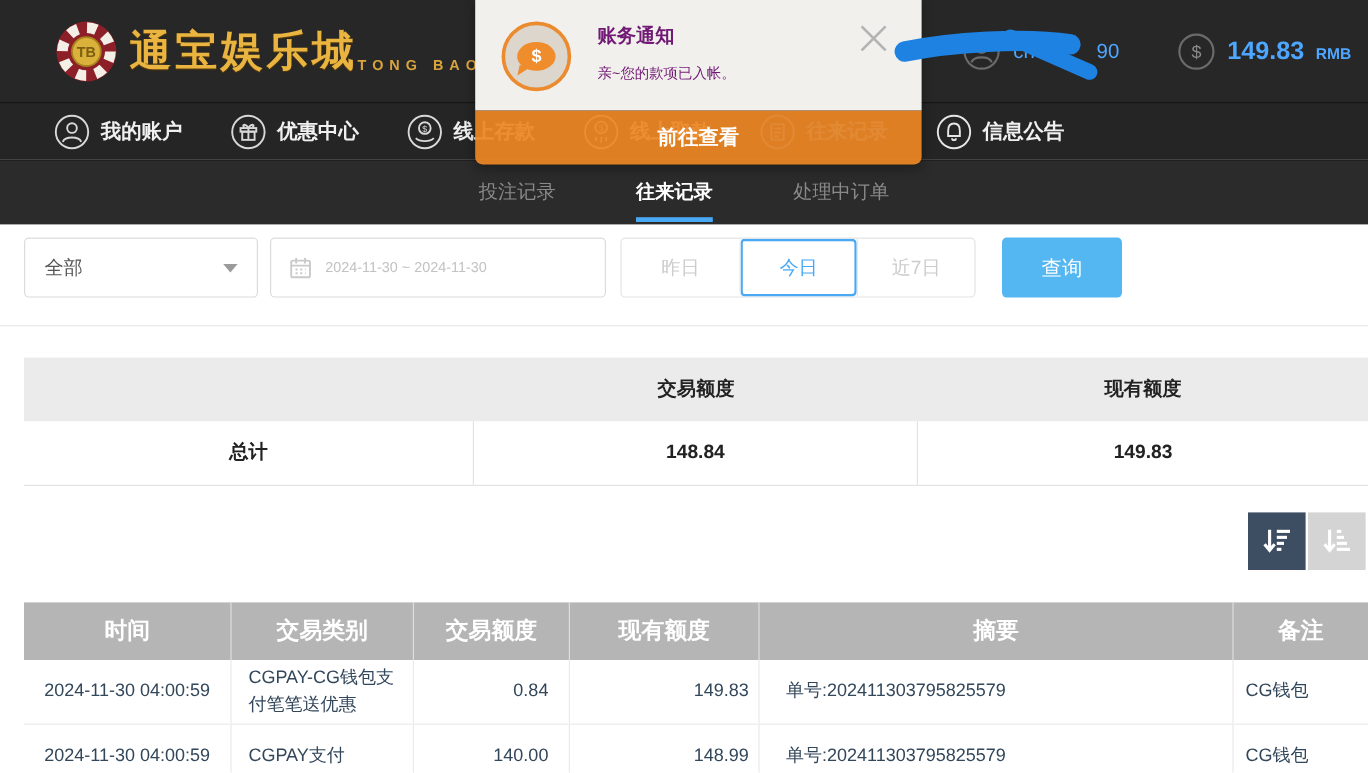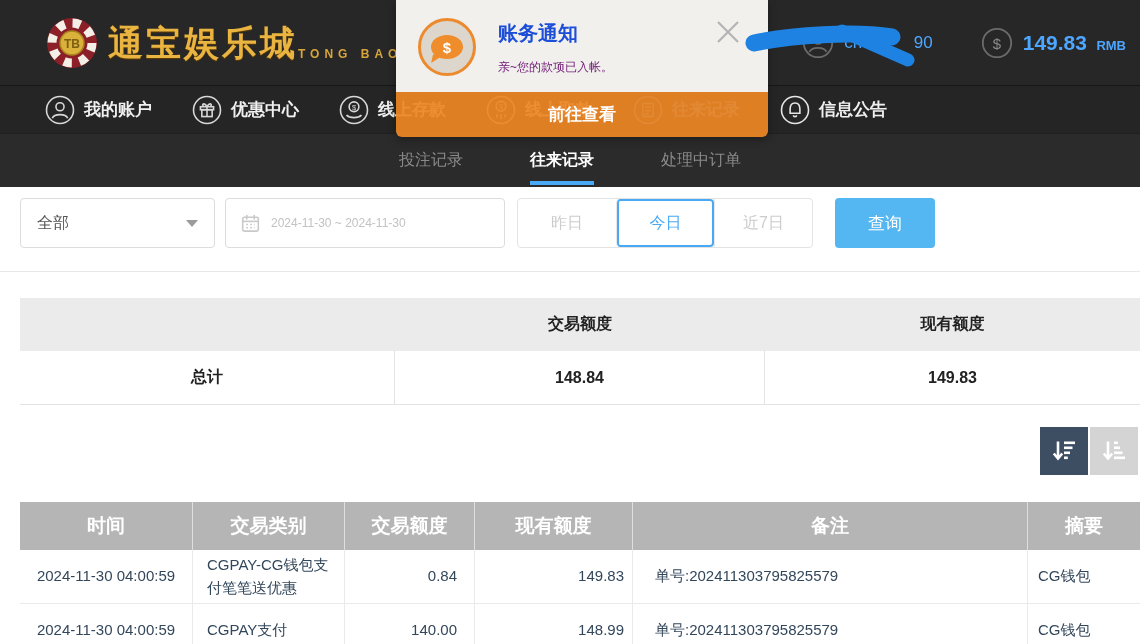--- a/index.html
+++ b/index.html
@@ -88,21 +88,21 @@
   
   .toast{position:absolute;left:396px;top:0;width:372px;z-index:10;
          box-shadow:0 3px 10px rgba(0,0,0,.3);border-radius:0 0 6px 6px;}
   .toast-body{background:#f2f0ed;display:flex;gap:22px;padding:18px 20px 16px 22px;position:relative;}
   .toast-icon{width:58px;height:58px;border-radius:50%;background:#dcd6cd;border:3px solid #ec8a2e;
       box-sizing:border-box;display:flex;align-items:center;justify-content:center;position:relative;flex:0 0 auto;}
   .bubble{width:32px;height:24px;background:#ef8c2b;border-radius:50%;display:flex;align-items:center;
       justify-content:center;color:#fff;font-weight:bold;font-size:15px;position:relative;}
   .bubble:after{content:"";position:absolute;left:1px;bottom:-5px;width:0;height:0;
       border-top:9px solid #ef8c2b;border-right:9px solid transparent;transform:rotate(12deg);}
-  .toast-title{color:#1d4ed8;font-size:20px;font-weight:bold;margin:2px 0 12px;}
+  .toast-title{color:#701a75;font-size:16px;font-weight:bold;margin:2px 0 12px;}
   .toast-msg{color:#701a75;font-size:12px;}
   .toast-close{position:absolute;top:18px;right:26px;cursor:pointer;line-height:0;}
   .toast-action{height:45px;background:rgba(238,134,37,.93);border-radius:0 0 6px 6px;
       display:flex;align-items:center;justify-content:center;color:#fff;font-size:17px;font-weight:bold;cursor:pointer;}
 
   .scribble{position:absolute;left:742px;top:16px;z-index:20;pointer-events:none;}
   svg{display:block;}
 </style>
 </head>
 <body>
@@ -319,22 +319,22 @@
       </span>
     </div>
   </div>
 
   <div class="datatable">
     <div class="dt-head">
       <div>时间</div>
       <div>交易类别</div>
       <div>交易额度</div>
       <div>现有额度</div>
+      <div>摘要</div>
       <div>备注</div>
-      <div>摘要</div>
     </div>
     <div class="dt-row">
       <div class="c-center">2024-11-30 04:00:59</div>
       <div class="c-left14">CGPAY-CG钱包支付笔笔送优惠</div>
       <div class="c-right17">0.84</div>
       <div class="c-right8">149.83</div>
       <div class="c-left22">单号:202411303795825579</div>
       <div class="c-left10">CG钱包</div>
     </div>
     <div class="dt-row">

